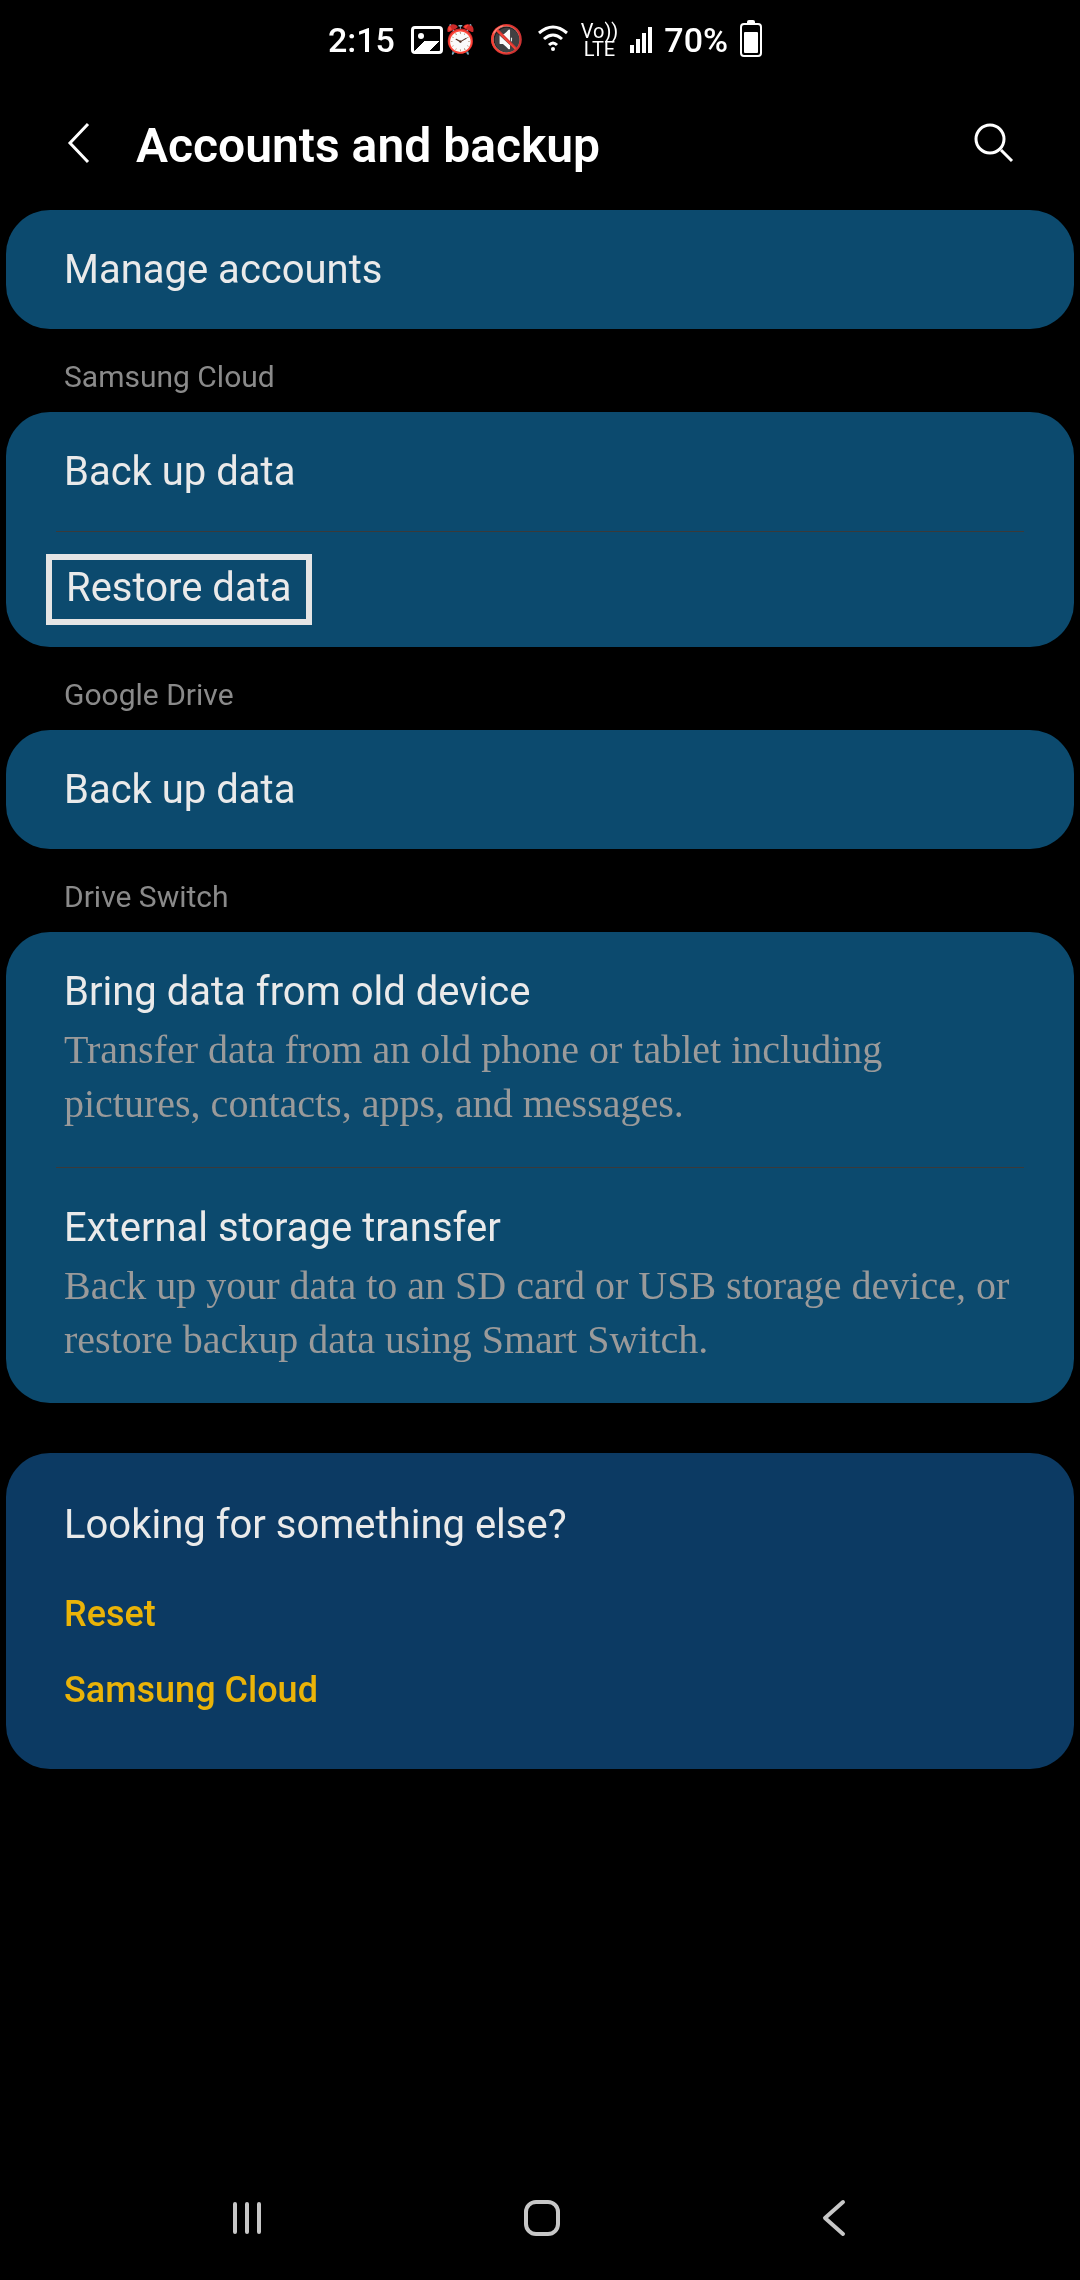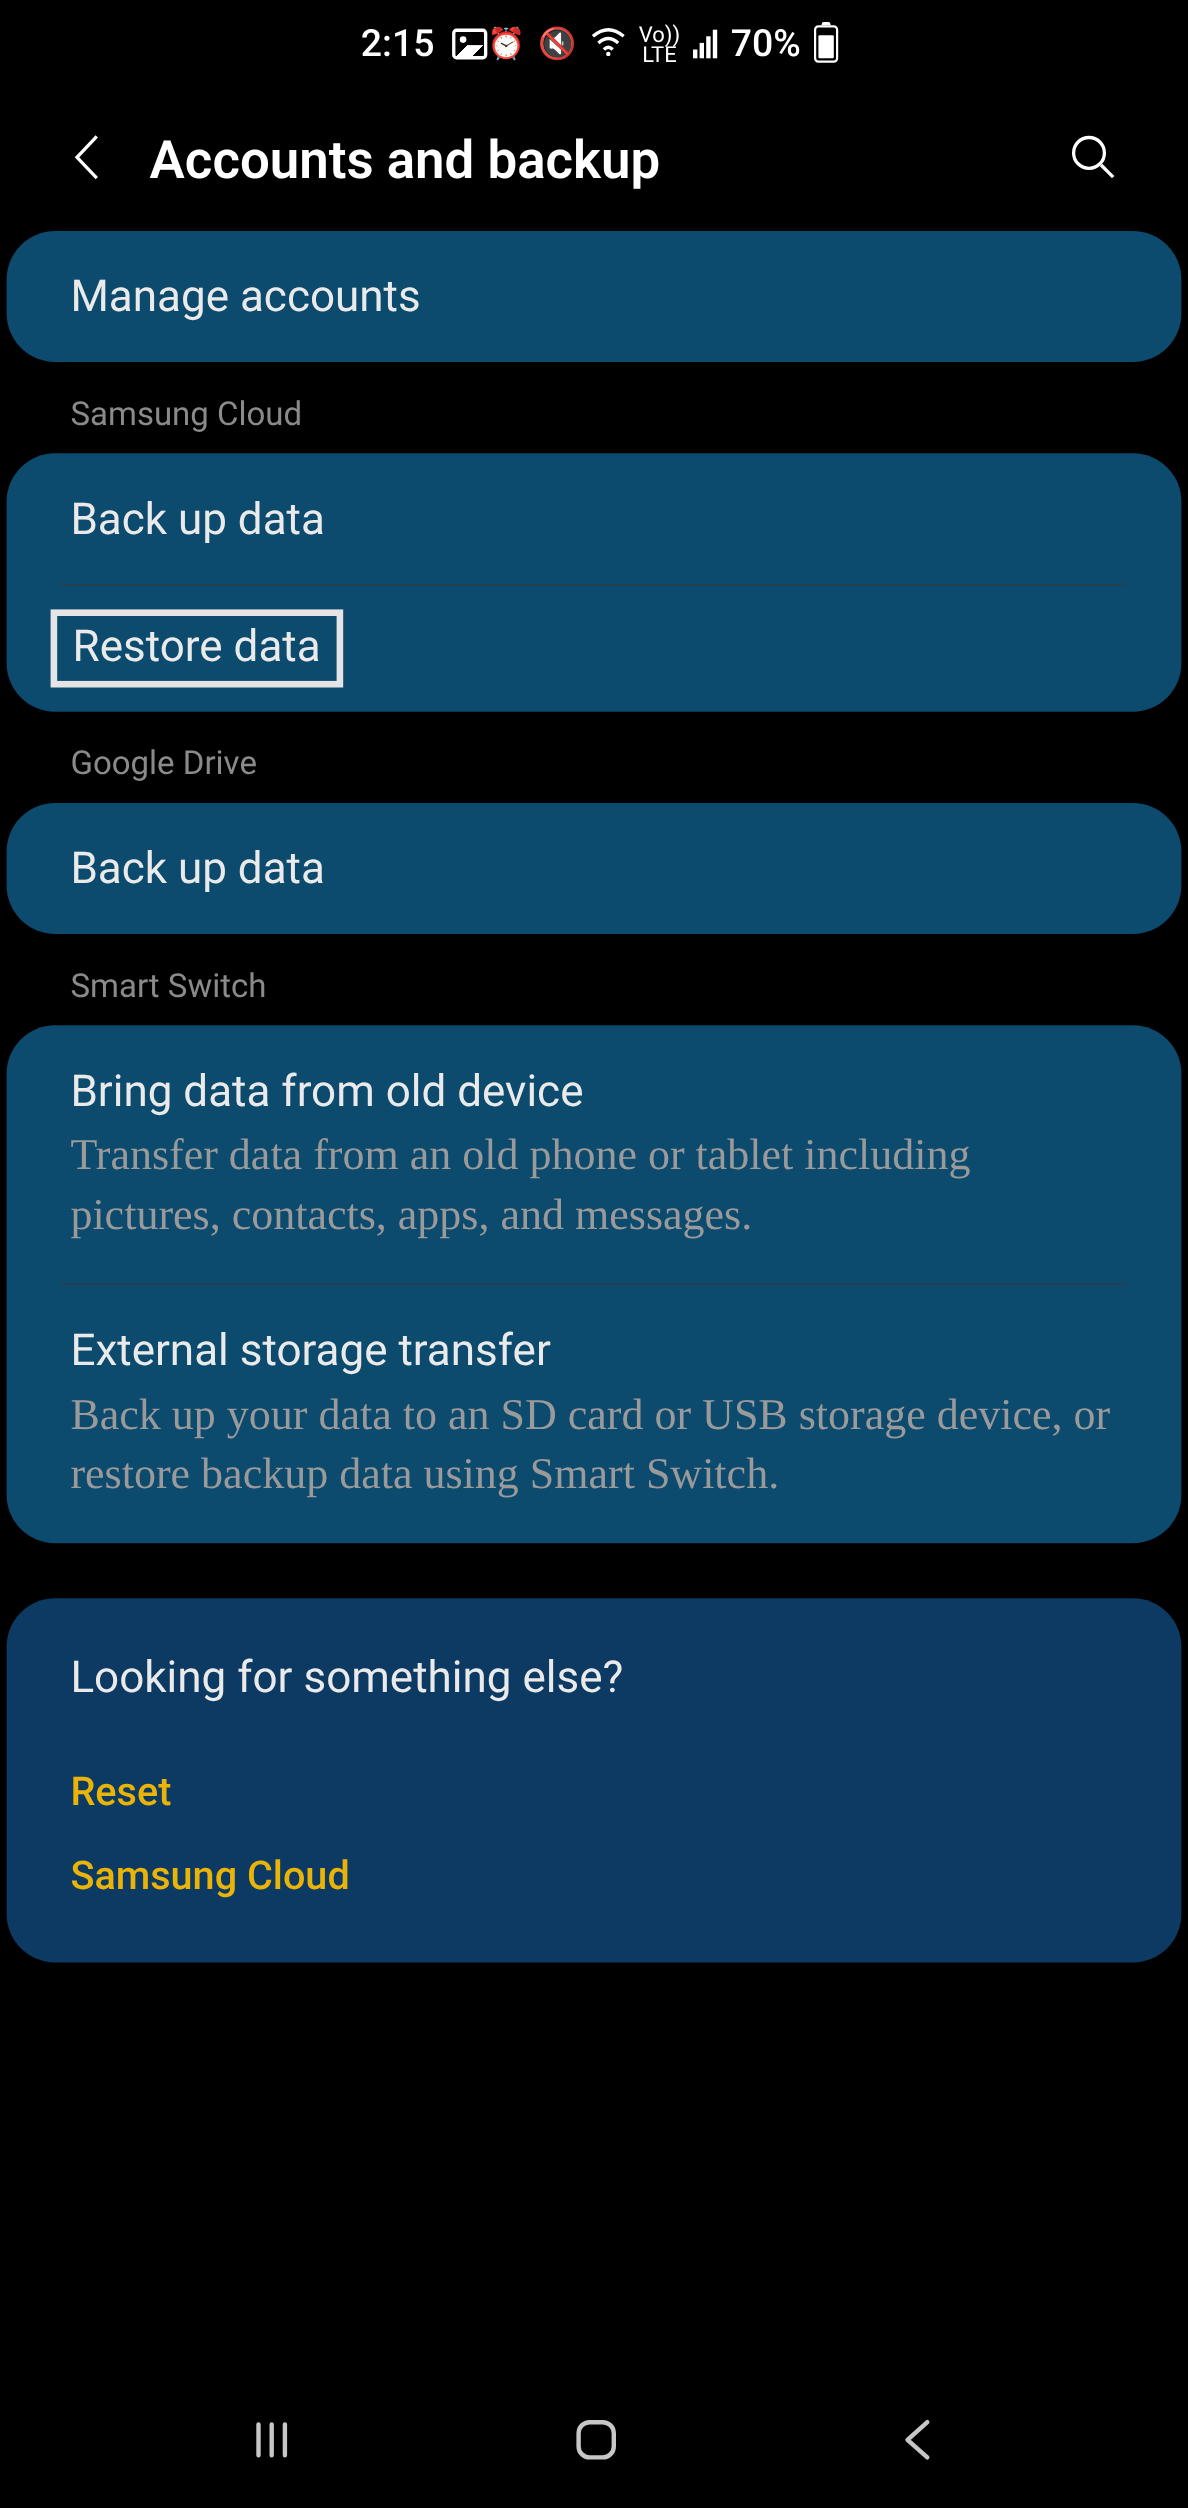--- a/index.html
+++ b/index.html
@@ -31,21 +31,21 @@
     .card { background:#0c4a6e; border-radius:44px; overflow:hidden; }
     .item { padding:36px 58px; }
     .item-title { font-size:40px; font-weight:400; color:#eaeaea; }
     .item-sub { font-size:40px; color:#9a9a9a; margin-top:8px; line-height:1.35;font-family:Liberation Serif, serif; }
     .divider { height:1px; background:#3a3a3a; margin:0 50px; }
     .section-label { font-size:30px; color:#8a8a8a; padding:30px 58px 18px; }
     .highlight-box { border:6px solid #e5e5e5; display:inline-block; padding:4px 14px 8px; margin:22px 40px; }
     .highlight-box .item-title { font-size:40px; }
 
     .footer-card { background:#0c3a63; border-radius:44px; padding:48px 58px 58px; margin-top:50px; }
-    .footer-title { font-size:40px; color:#eaeaea; margin-bottom:60px; }
+    .footer-title { font-size:40px; color:#eaeaea; margin-bottom:45px; }
     .link { font-size:36px; color:#eab308; font-weight:500; margin-bottom:34px; }
     .link:last-child { margin-bottom:0; }
 
     
     .navbar { position:absolute; bottom:0; left:0; right:0; height:120px; display:flex; align-items:center; justify-content:space-around; padding:0 100px; }
     .nav-btn svg { stroke:#c7c7c7; fill:none; stroke-width:4; stroke-linecap:round; stroke-linejoin:round; }
   </style>
 </head>
 <body>
 
@@ -114,21 +114,21 @@
     </div>
   </div>
 
   <div class="section-label">Google Drive</div>
   <div class="card">
     <div class="item">
       <div class="item-title">Back up data</div>
     </div>
   </div>
 
-  <div class="section-label">Smart Switch</div>
+  <div class="section-label">Drive Switch</div>
   <div class="card">
     <div class="item">
       <div class="item-title">Bring data from old device</div>
       <div class="item-sub">Transfer data from an old phone or tablet including pictures, contacts, apps, and messages.</div>
     </div>
     <div class="divider"></div>
     <div class="item">
       <div class="item-title">External storage transfer</div>
       <div class="item-sub">Back up your data to an SD card or USB storage device, or restore backup data using Smart Switch.</div>
     </div>

